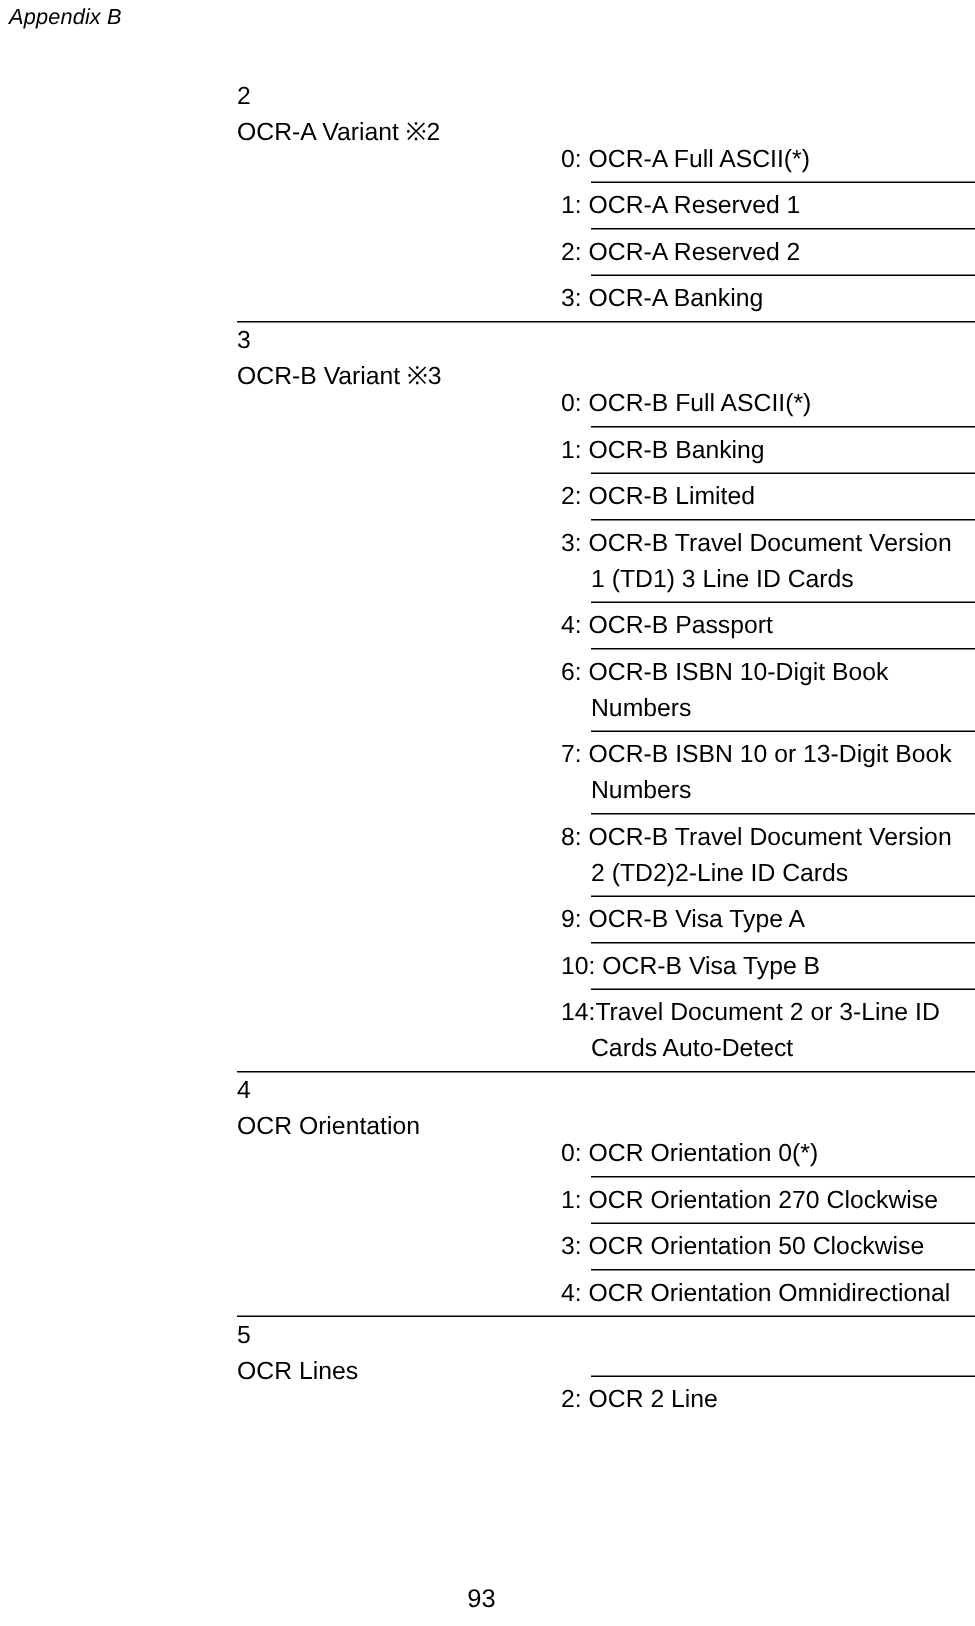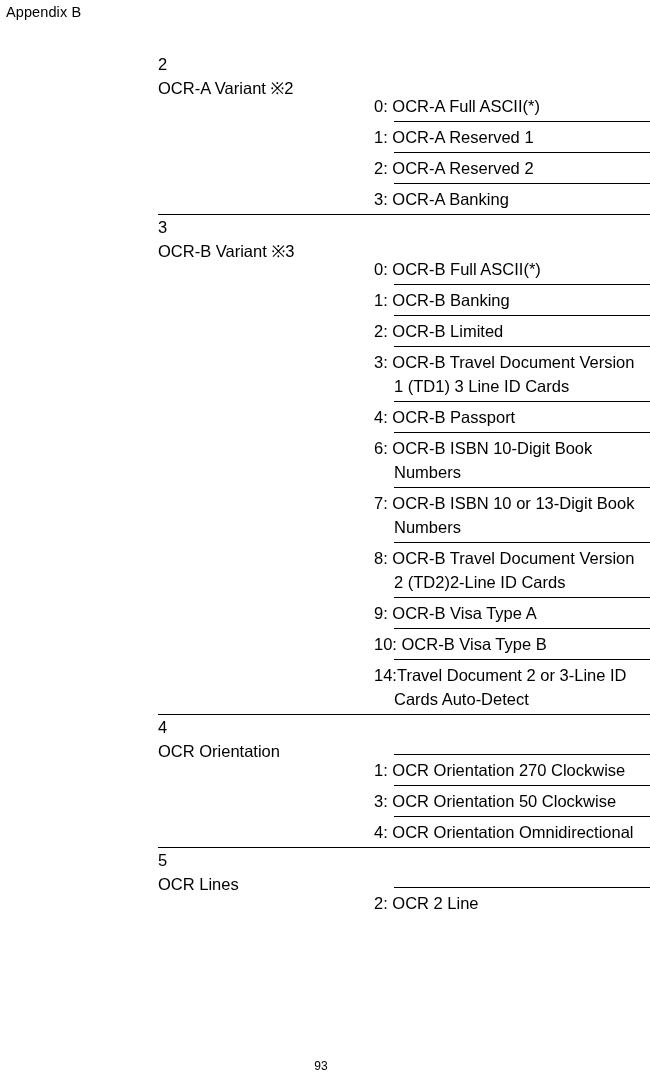--- a/index.html
+++ b/index.html
@@ -19,20 +19,21 @@
 
   
   .page-header {
     position: absolute;
     top: 2px;
     left: 6px;
     font-size: 14.5px;
     line-height: 20px;
     letter-spacing: 0.1px;
     white-space: nowrap;
+    font-style: italic;
   }
 
   
   .option-table {
     position: absolute;
     top: 52px;
     left: 158px;
     width: 492px;
     border-collapse: collapse;
     table-layout: fixed;
@@ -90,21 +91,21 @@
   
   .group-sep > td { border-top: 1.4px solid #000; }
 
   
   .page-number {
     position: absolute;
     top: 1055px;
     left: 0;
     width: 650px;
     text-align: center;
-    font-size: 12px;
+    font-size: 17px;
     line-height: 22px;
     padding-right: 8px;
     box-sizing: border-box;
   }
 </style>
 </head>
 <body>
 
 <div class="page-header">Appendix B</div>
 
@@ -180,20 +181,23 @@
         </td>
       </tr>
       <tr class="group-sep">
         <td class="group-cell">
           <span class="group-num">4</span>
           <span class="group-name">OCR Orientation</span>
         </td>
         <td class="opts-cell">
           <table class="opts">
             <tbody>
+              <tr>
+                <td class="opt-text">0: OCR Orientation 0(*)</td>
+              </tr>
               <tr class="rule-top">
                 <td class="opt-text">1: OCR Orientation 270 Clockwise</td>
               </tr>
               <tr class="rule-top">
                 <td class="opt-text">3: OCR Orientation 50 Clockwise</td>
               </tr>
               <tr class="rule-top">
                 <td class="opt-text">4: OCR Orientation Omnidirectional</td>
               </tr>
             </tbody>

